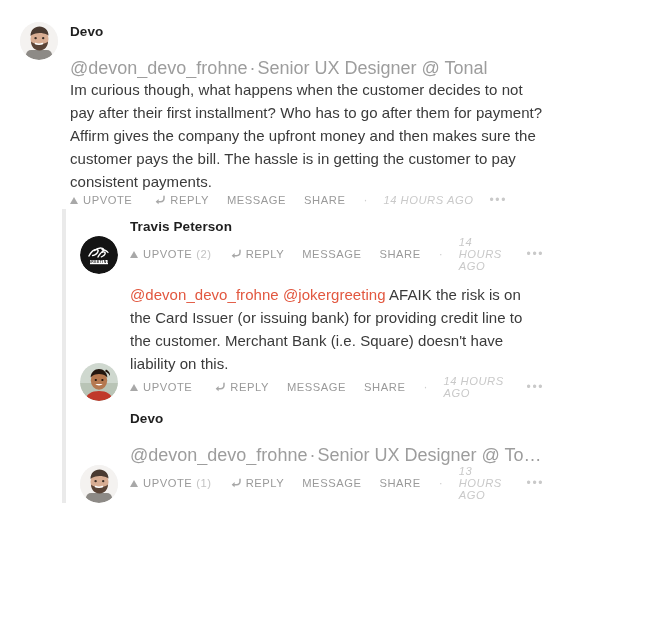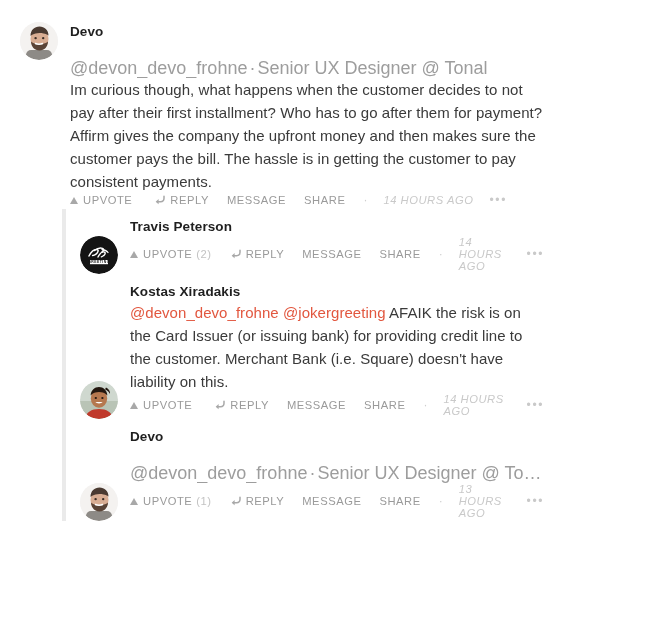--- a/index.html
+++ b/index.html
@@ -264,21 +264,20 @@
             <ellipse cx="19" cy="17.5" rx="8.2" ry="9.2" fill="#b5784f"></ellipse>
             <path d="M10.6 14.5c.5-5.5 4-8.5 8.4-8.5s7.9 3 8.4 8.5c0 0-2.6-3.5-8.4-3.5s-8.4 3.5-8.4 3.5z" fill="#23170f"></path>
             <path d="M26 6.5c3 1.5 4.5 4 4 6.5-1-2-2.6-3.8-5-4.8z" fill="#23170f"></path>
             <ellipse cx="15.8" cy="17" rx="1.15" ry="1.05" fill="#20150e"></ellipse>
             <ellipse cx="22.4" cy="17" rx="1.15" ry="1.05" fill="#20150e"></ellipse>
             <path d="M15.4 21c1.3 1.9 5.9 1.9 7.2 0z" fill="#fff"></path>
           </g>
         </svg>
       </div>
       <div class="cbody">
-        <div class="cname">Kostas Xiradakis</div>
         <div class="ctext"><span class="mention">@devon_devo_frohne</span><span> </span><span class="mention">@jokergreeting</span><span> AFAIK the risk is on the Card Issuer (or issuing bank) for providing credit line to the customer. Merchant Bank (i.e. Square) doesn't have liability on this.</span></div>
         <div class="actions">
           <span class="act">
             <span class="act-ico"><span class="tri"></span></span>
             <span class="lbl">UPVOTE</span>
             <span class="cnt"></span>
           </span>
           <span class="act">
             <span class="act-ico reply-ico">
               <svg width="11" height="10" viewBox="0 0 11 10">

